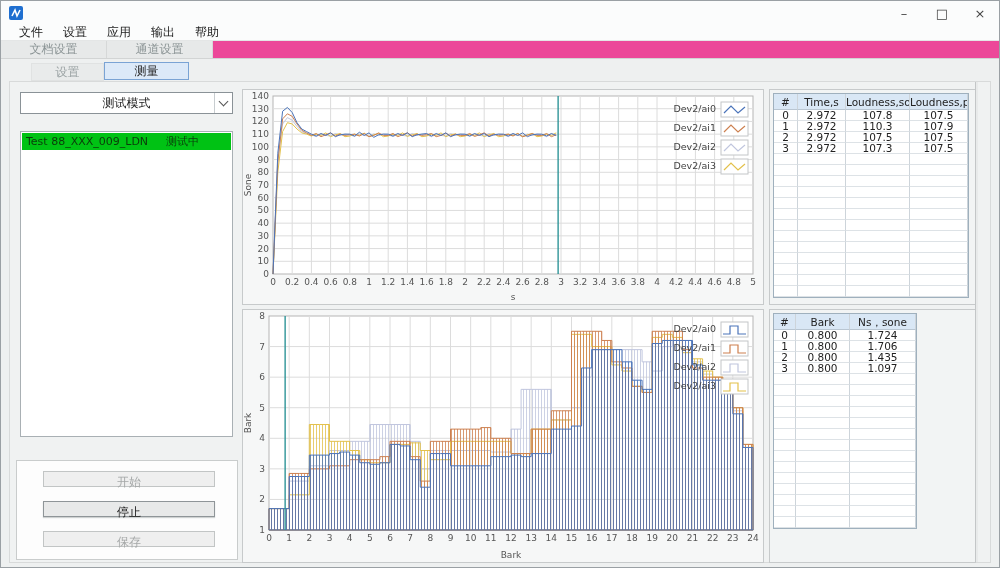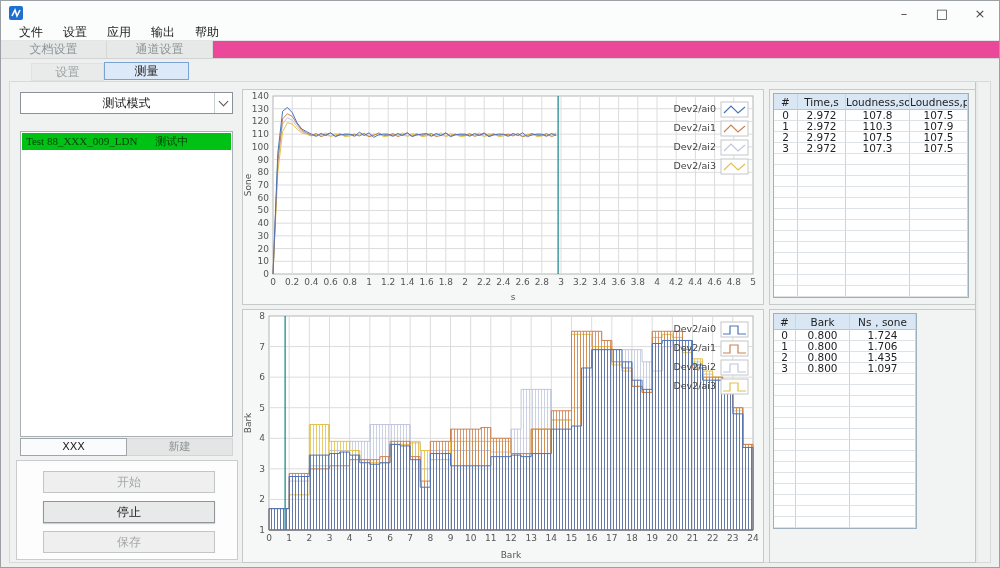--- a/index.html
+++ b/index.html
@@ -37,21 +37,21 @@
     font-size:11px; line-height:15px; padding-left:3px; color:#222; border:1px solid #cfd9e3; border-bottom:none; }
   .listbox { position:absolute; left:10px; top:49px; width:213px; height:306px; background:#fff;
     border:1px solid #a9b0b4; }
   .list-item { height:17px; line-height:17px; font-size:11px; padding-left:4px; margin:1px; color:#0b3b0b; }
   .file-tabs { position:absolute; left:10px; top:356px; width:213px; height:18px; display:flex; }
   .ftab { flex:1; text-align:center; line-height:16px; font-size:11px; }
   .ftab.active { background:#fafbfc; border:1px solid #9fa6aa; color:#222; }
   .ftab.inactive { background:#e4e6e6; border:1px solid #d4d6d6; border-left:none; color:#8a9090; }
   .btn-group { position:absolute; left:6px; top:378px; width:222px; height:100px; background:#fdfdfd;
     border:1px solid #c9cccc; }
-  .ctl-btn { position:absolute; left:26px; width:172px; height:22px; text-align:center; line-height:20px;
+  .ctl-btn { position:absolute; left:26px; width:172px; height:16px; text-align:center; line-height:20px;
     font-size:12px; border:1px solid #c2c5c5; background:#efefef; color:#a5a8a8; }
   .ctl-btn.enabled { color:#1a1a1a; border:1px solid #8f9598; background:#e8e9e9; box-shadow:0 1px 1px #cfd2d2; }
   .chart-panel { position:absolute; background:#f6f7f7; border:1px solid #c7cacb; }
   .rt-group { position:absolute; background:#f2f4f4; border:1px solid #c7cacb; }
   .dtable { position:absolute; background:#fff; border:1px solid #9fb0bd; font-size:10.5px; }
   .dt-row { display:flex; }
   .dt-cell { border-right:1px solid #cdd4da; border-bottom:1px solid #dde2e6; text-align:center;
     height:11px; line-height:11px; overflow:hidden; }
   .dt-head .dt-cell { background:#d9e7f5; height:16px; line-height:16px; font-size:10.5px;
     border-bottom:1px solid #b9c6d2; color:#222; }
@@ -92,25 +92,21 @@
 
     <div class="main">
 
       <div class="combo">
         <span>测试模式</span>
         <span class="arrow-box">
             <span class="chev"></span>
           </span>
       </div>
       <div class="listbox" id="file-list">
-          <div class="list-item" style="background: rgb(0, 194, 20); font-family: Liberation Serif, serif;"><span>Test 88_XXX_009_LDN</span><span style="margin-left: 18px;">测试中</span></div>
-        </div>
-      <div class="file-tabs" id="file-tabs">
-          <div class="ftab active">XXX</div>
-          <div class="ftab inactive">新建</div>
+          <div class="list-item" style="background: rgb(0, 194, 20);"><span>Test 88_XXX_009_LDN</span><span style="margin-left: 18px;">测试中</span></div>
         </div>
       <div class="btn-group" id="btn-group">
           <div class="ctl-btn" style="top: 10px;">开始</div>
           <div class="ctl-btn" style="top: 70px;">保存</div>
           <div class="ctl-btn enabled" style="top: 40px;">停止</div>
         </div>
 
       <div class="chart-panel" style="left:232px; top:7px; width:522px; height:216px;">
         <svg id="chart0" width="520" height="214">
             <rect x="30" y="6" width="480" height="178" fill="#ffffff" stroke="#b5b5b5" stroke-width="1"></rect>

